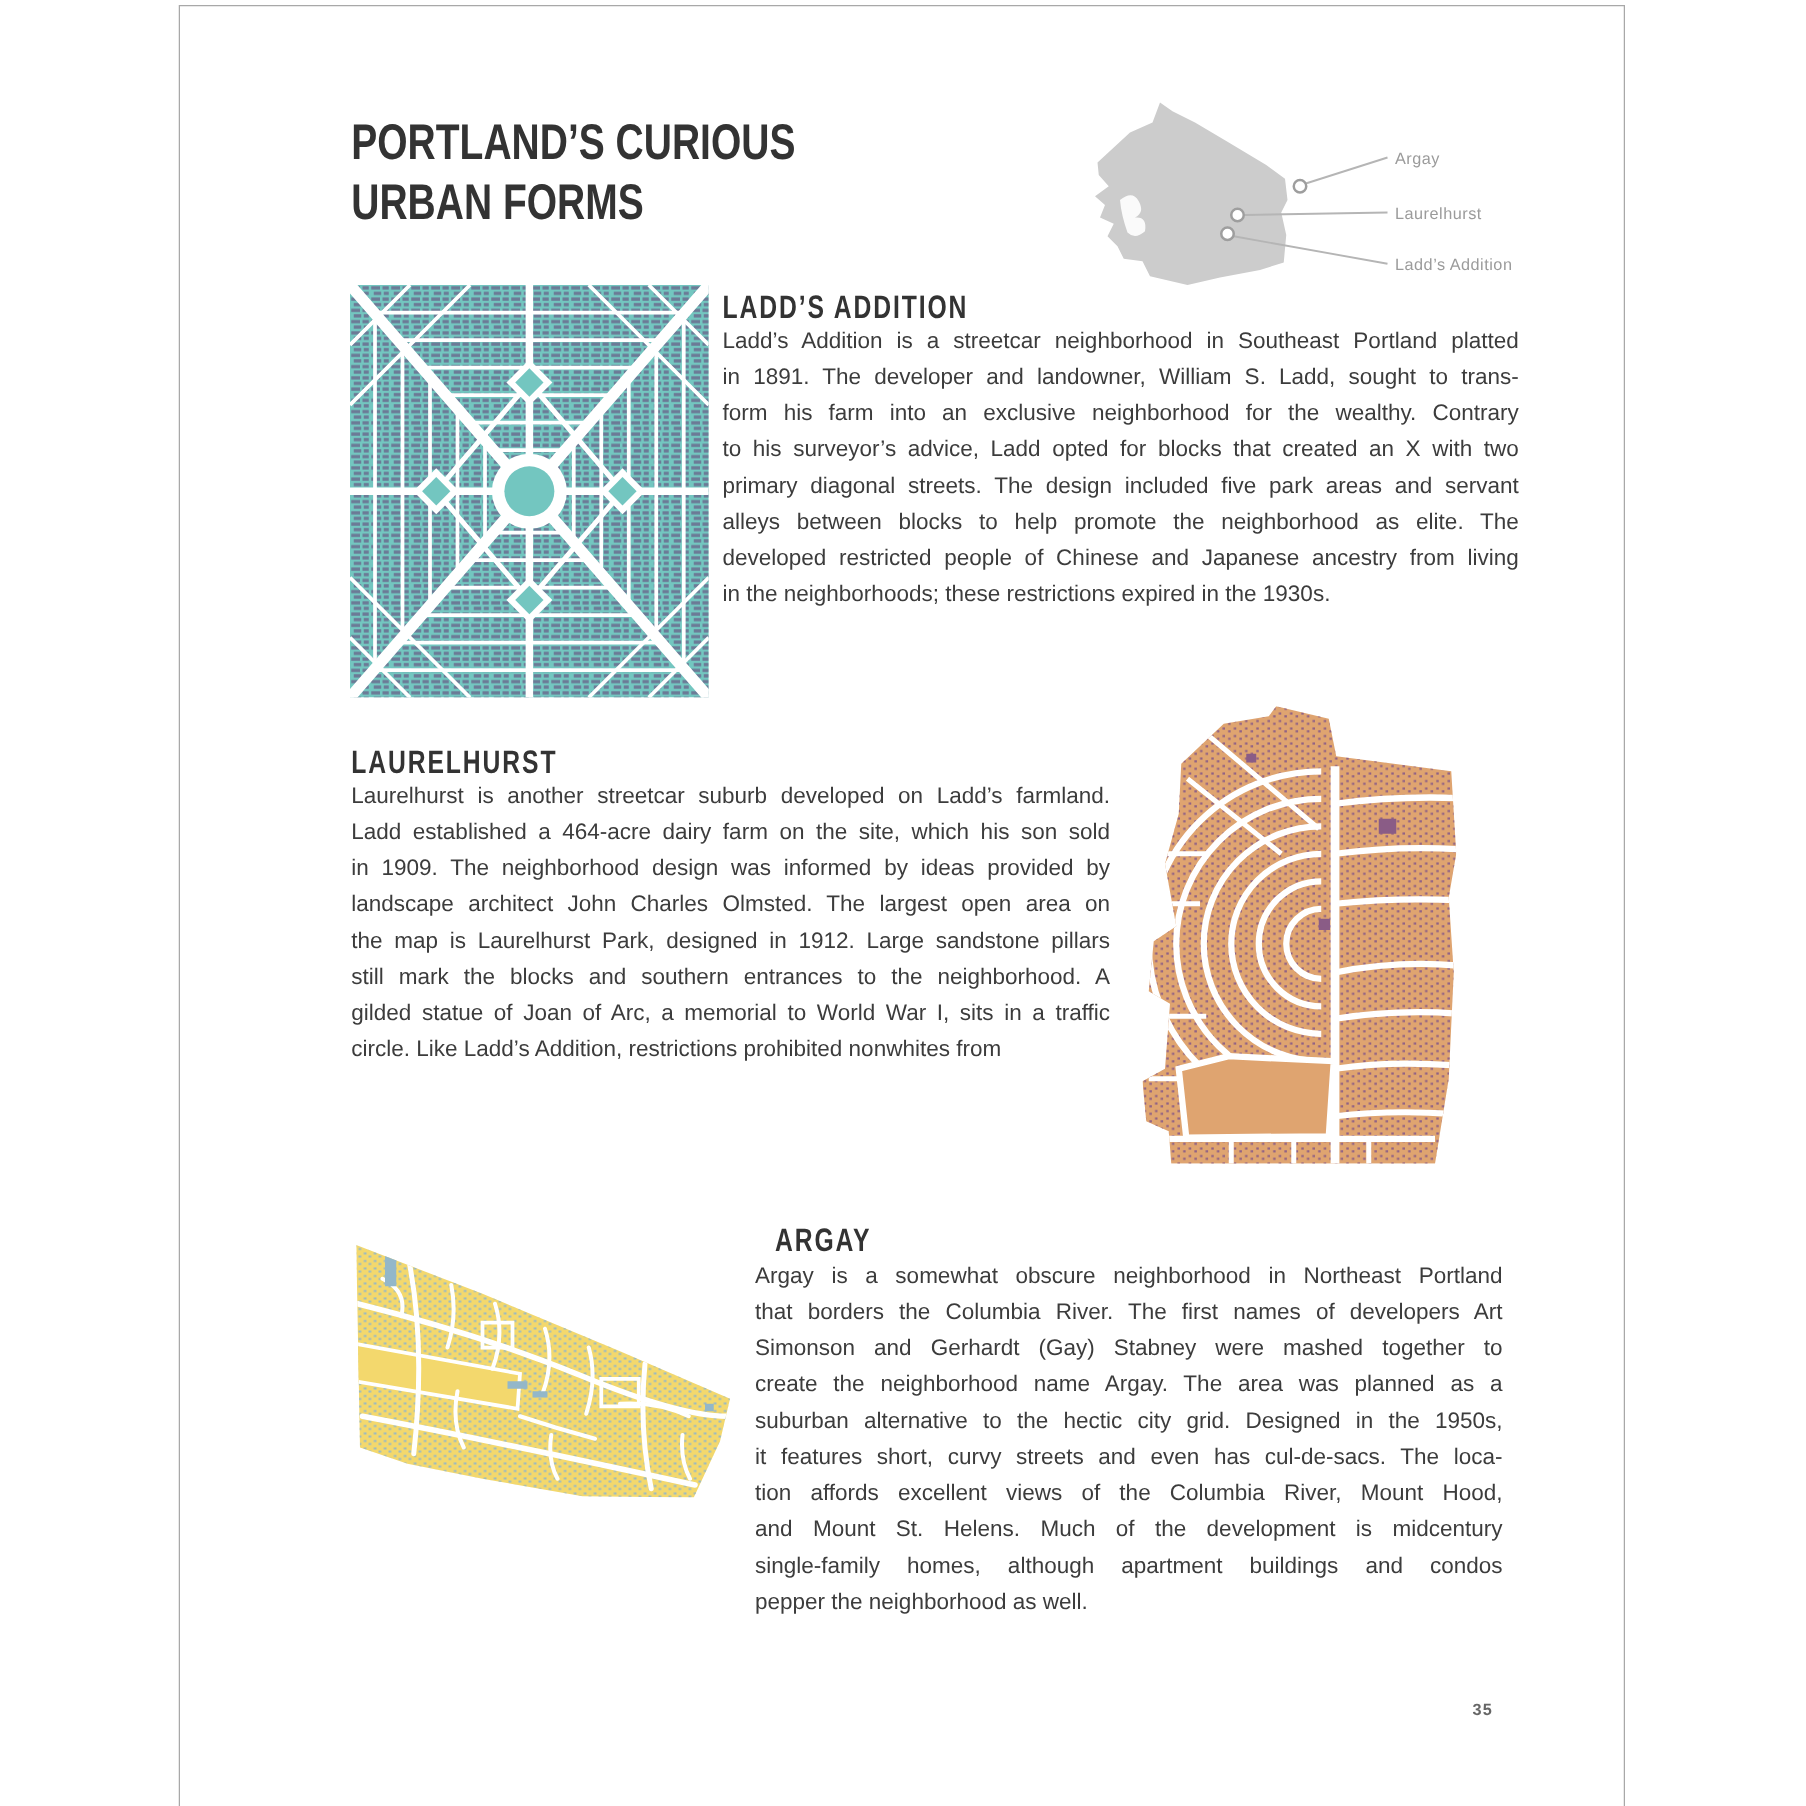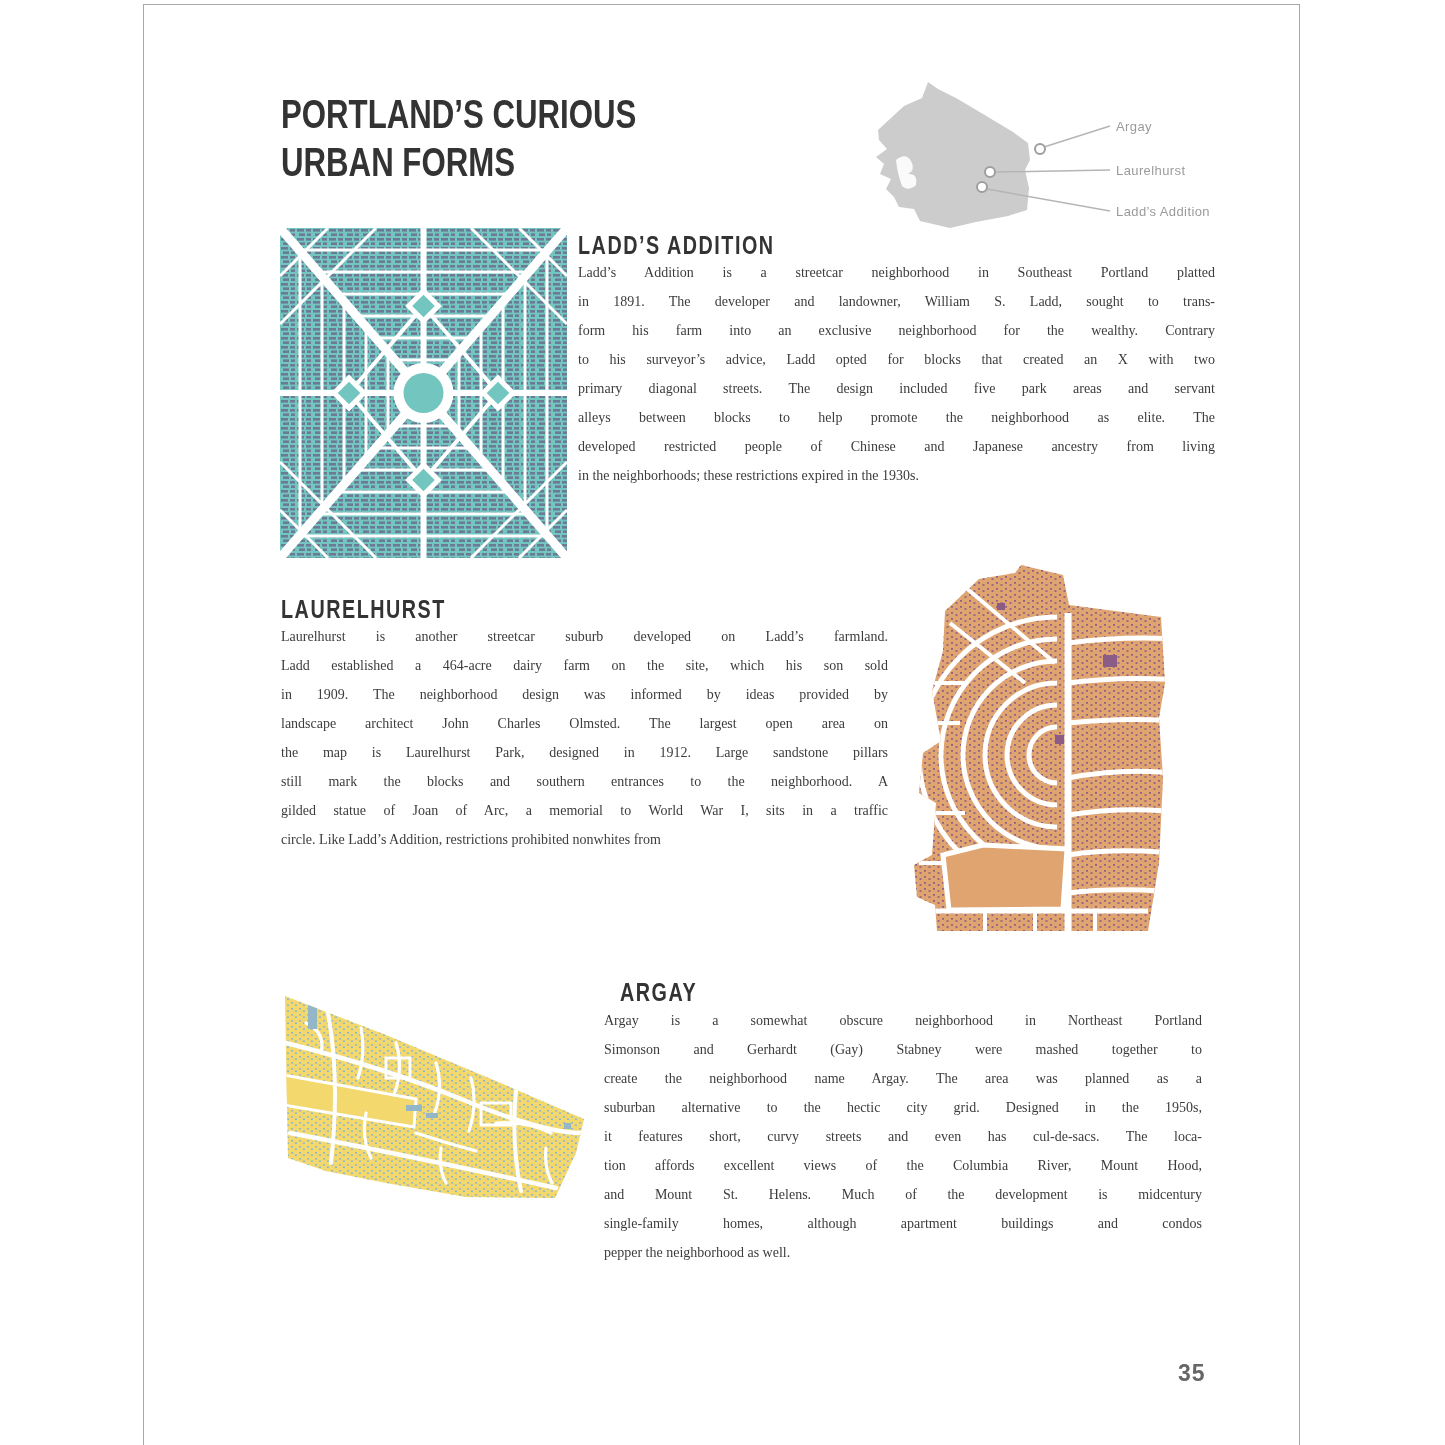--- a/index.html
+++ b/index.html
@@ -15,28 +15,28 @@
   .page-title{
     left:281px;top:90px;
     font-weight:700;font-size:40px;line-height:48px;color:var(--heading);
     letter-spacing:0px;transform:scaleX(.78);transform-origin:0 0;white-space:nowrap;
   }
   .section-heading{
     font-weight:700;font-size:26px;color:var(--heading);
     letter-spacing:2px;transform:scaleX(.76);transform-origin:0 0;white-space:nowrap;
   }
   .body-text{
-    font-family:Liberation Serif, serif;font-size:14px;line-height:29px;color:var(--body);
+    font-family:Liberation Sans, sans-serif;font-size:18px;line-height:29px;color:var(--body);
   }
   .body-text .tline{
     text-align:justify;text-align-last:justify;white-space:nowrap;
   }
   .body-text .tline:last-child{text-align-last:left;}
   .page-number{
-    left:1178px;top:1360px;font-weight:700;font-size:23px;color:var(--page-number);letter-spacing:1px;
+    left:1178px;top:1360px;font-weight:700;font-size:13px;color:var(--page-number);letter-spacing:1px;
   }
   svg{display:block;}
   .locator-label{
     font-family:"Liberation Sans",sans-serif;font-size:13px;letter-spacing:.4px;
   }
 </style>
 </head>
 <body>
 
 <div class="page"></div>
@@ -210,20 +210,21 @@
       <rect x="140" y="122" width="16" height="6"></rect>
       <rect x="160" y="130" width="12" height="5"></rect>
       <rect x="298" y="140" width="7" height="6"></rect>
     </g>
   </g>
 </svg>
 
 <div class="abs section-heading" style="left:620px;top:977px">ARGAY</div>
 <div class="abs body-text" style="left:604px;top:1006px;width:598px">
     <div class="tline">Argay is a somewhat obscure neighborhood in Northeast Portland</div>
+    <div class="tline">that borders the Columbia River. The first names of developers Art</div>
     <div class="tline">Simonson and Gerhardt (Gay) Stabney were mashed together to</div>
     <div class="tline">create the neighborhood name Argay. The area was planned as a</div>
     <div class="tline">suburban alternative to the hectic city grid. Designed in the 1950s,</div>
     <div class="tline">it features short, curvy streets and even has cul-de-sacs. The loca-</div>
     <div class="tline">tion affords excellent views of the Columbia River, Mount Hood,</div>
     <div class="tline">and Mount St. Helens. Much of the development is midcentury</div>
     <div class="tline">single-family homes, although apartment buildings and condos</div>
     <div class="tline">pepper the neighborhood as well.</div>
   </div>
 

